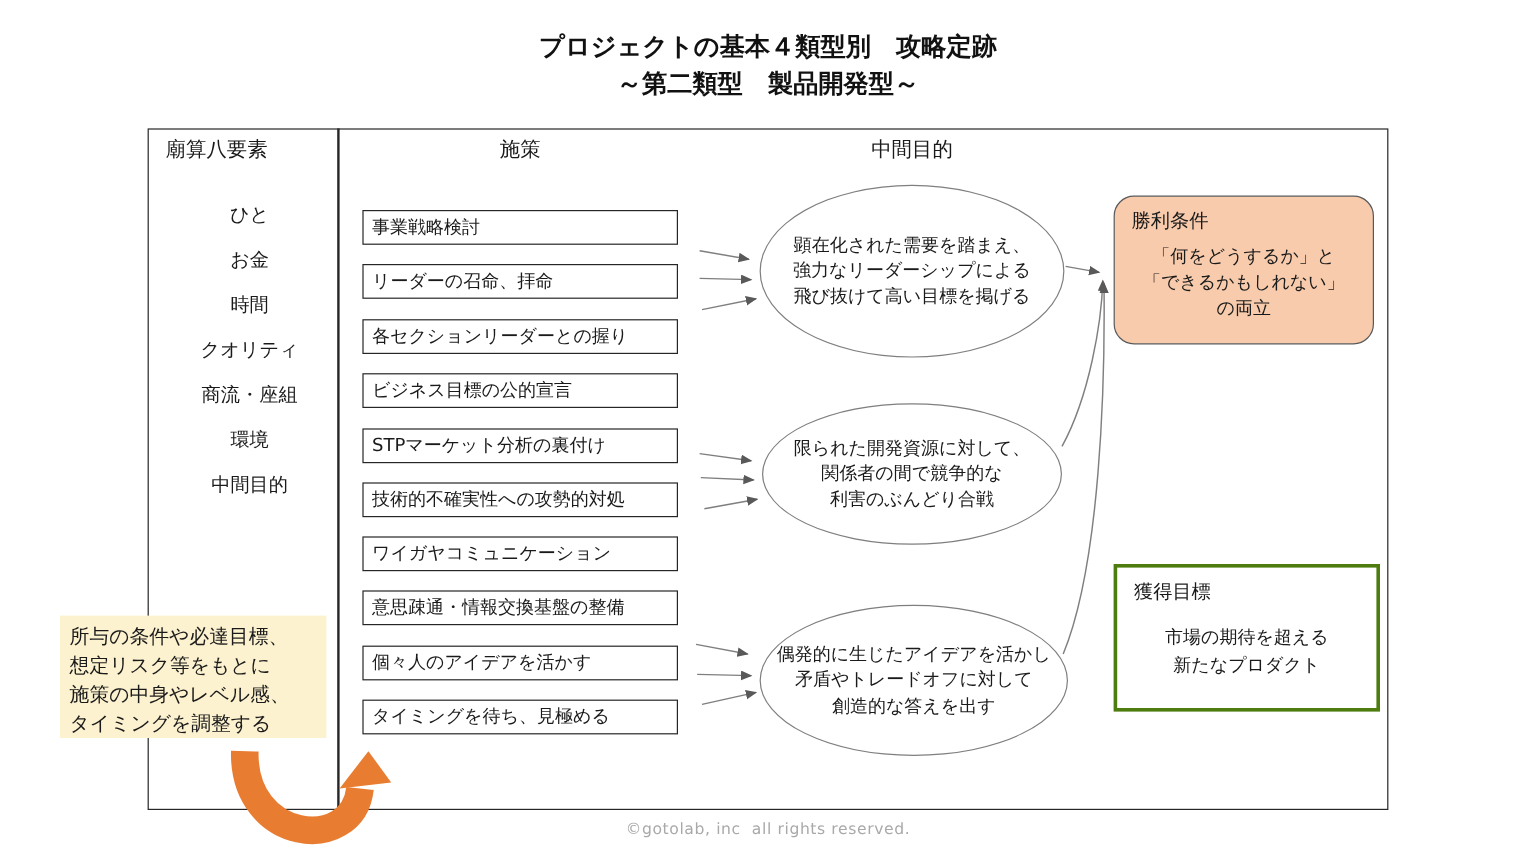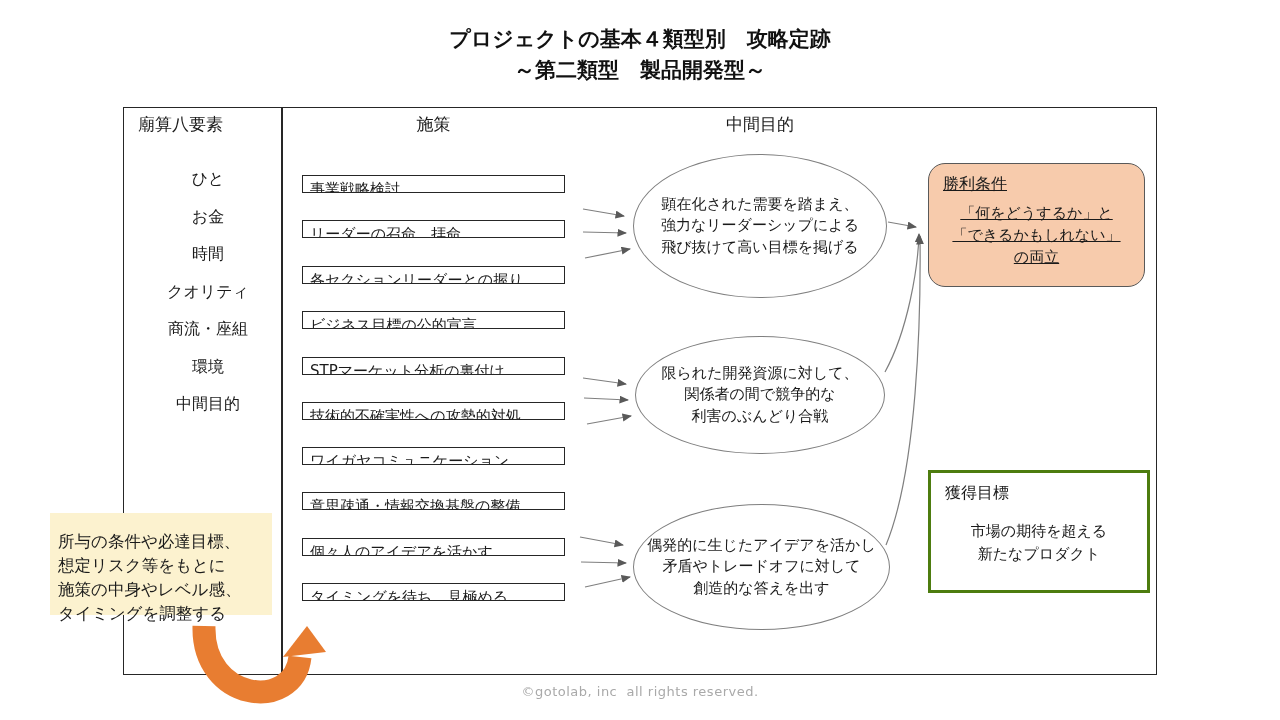--- a/index.html
+++ b/index.html
@@ -26,55 +26,55 @@
   .left-items{left:138px;top:160px;width:140px;text-align:center;}
   .left-items .itm{height:37.5px;line-height:37.5px;font-size:16px;}
 
   
   .col-header{font-size:17px;text-align:center;}
   .measures-header{left:302px;top:113px;width:263px;}
   .intermediate-header{left:633px;top:113px;width:254px;}
 
   
   .mbox{
-    left:302px;width:263px;height:18px;box-sizing:border-box;
+    left:302px;width:263px;height:29px;box-sizing:border-box;
     border:1px solid #262626;background:#fff;
     font-size:15px;line-height:27px;padding-left:7px;overflow:hidden;
   }
 
   
   .ell{
     border:1px solid #7f7f7f;border-radius:50%;box-sizing:border-box;background:#fff;
     display:flex;align-items:center;justify-content:center;text-align:center;
     font-size:15px;line-height:21.5px;
   }
   .ell1{left:633px;top:154px;width:254px;height:144px;}
   .ell2{left:635px;top:336px;width:250px;height:118px;}
   .ell3{left:633px;top:504px;width:257px;height:126px;}
 
   
   .victory{
     left:928px;top:163px;width:217px;height:124px;box-sizing:border-box;
-    background:var(--victory-fill);border:1px solid #595959;border-radius:17px;text-decoration:underline;
+    background:var(--victory-fill);border:1px solid #595959;border-radius:17px;
   }
   .victory .hdr{margin:10px 0 0 14px;font-size:16px;}
   .victory .body{margin-top:7px;text-align:center;font-size:15px;line-height:22px;}
 
   
   .target{
     left:928px;top:470px;width:222px;height:123px;box-sizing:border-box;
     background:#fff;border:3px solid #4d7c0f;
   }
   .target .hdr{margin:10px 0 0 14px;font-size:16px;}
   .target .body{margin-top:16px;text-align:center;font-size:15px;line-height:23px;}
 
   
   .note{
     left:50px;top:513px;width:222px;height:102px;box-sizing:border-box;
-    background:var(--note-fill);padding:17px 8px;
+    background:var(--note-fill);padding:6px 8px;
     font-size:16.5px;line-height:24px;font-weight:400;
   }
 
   
   svg.overlay{position:absolute;left:0;top:0;width:1280px;height:720px;pointer-events:none;}
   .conn{stroke:#7f7f7f;stroke-width:1.2;fill:none;}
   .orange-arrow-path{stroke:var(--arrow-orange);stroke-width:23;fill:none;stroke-linecap:butt;}
   .orange-arrow-head{fill:var(--arrow-orange);}
 
   

